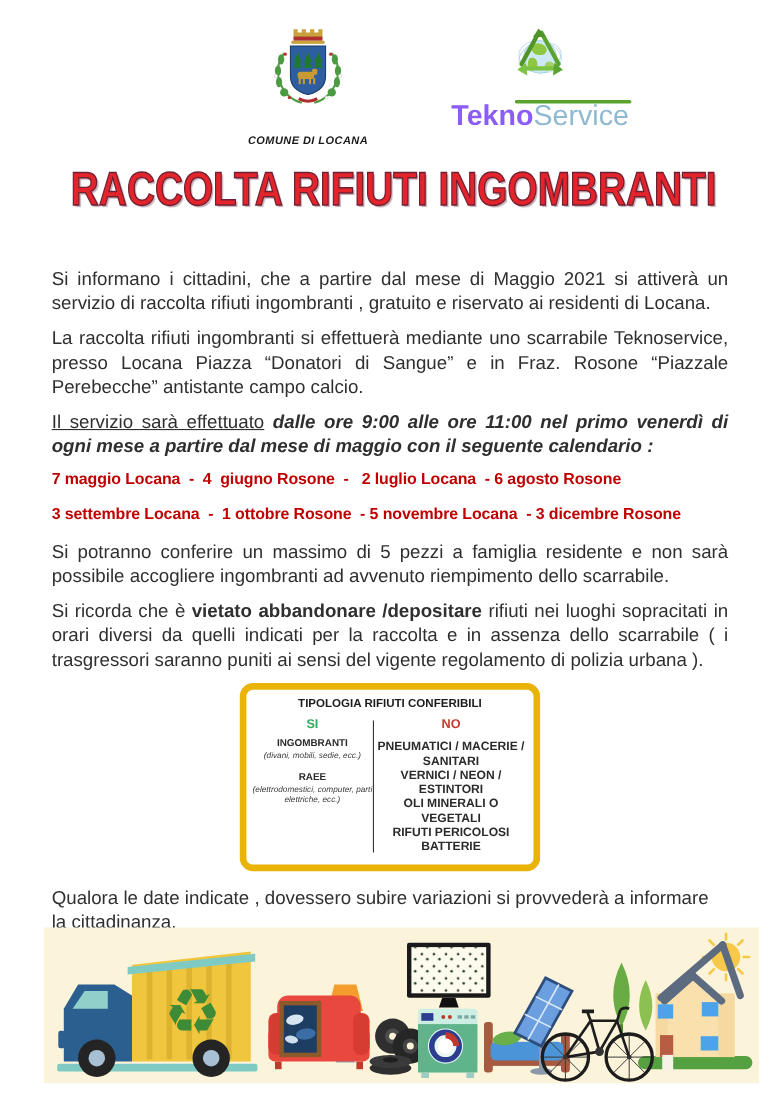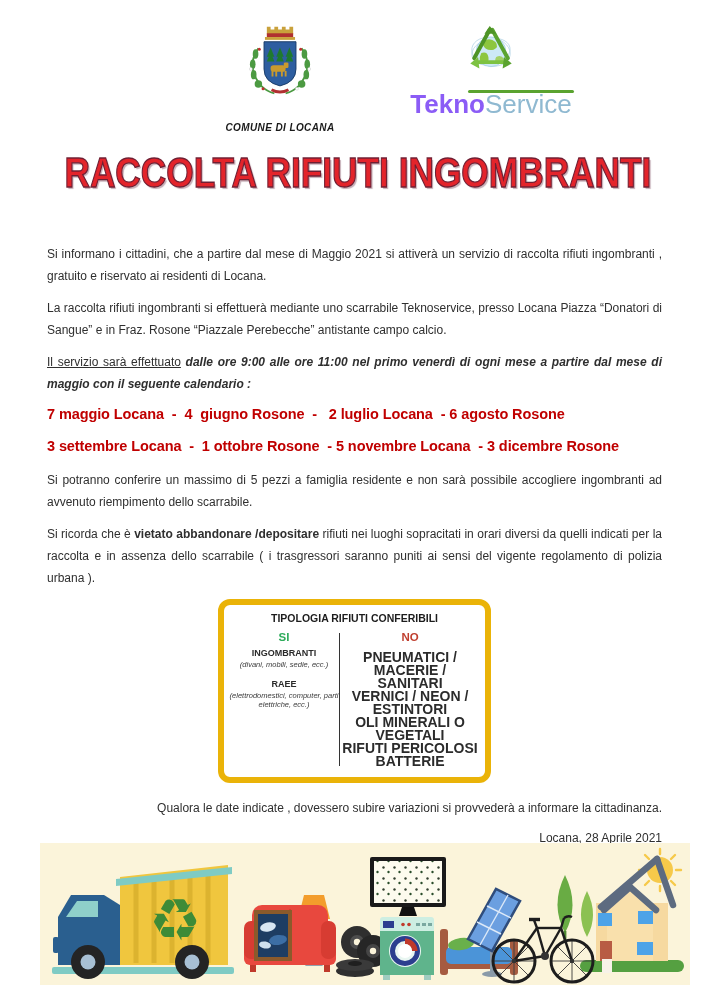--- a/index.html
+++ b/index.html
@@ -19,42 +19,42 @@
   .title-wrap{position:absolute;top:148px;left:0;width:707px;text-align:left;}
   .title-wrap h1{
     margin:0;display:inline-block;white-space:nowrap;
     font-size:43px;font-weight:bold;letter-spacing:0px;
     color:#e3242b;-webkit-text-stroke:1.3px #6e1f33;
     text-shadow:2px 2px 1px rgba(90,25,50,.35);
     transform:scaleX(.82);transform-origin:center;
   }
   
   .doc{position:absolute;top:243px;left:47px;width:615px;}
-  .doc p{font-size:12px;line-height:22px;margin:0 0 10px 0;text-align:justify;}
+  .doc p{font-size:17px;line-height:22px;margin:0 0 10px 0;text-align:justify;}
   .u{text-decoration:underline;}
   .bi{font-weight:bold;font-style:italic;}
   .b{font-weight:bold;}
   .schedule{font-size:14.5px;line-height:19px;font-weight:bold;color:#c00000;
             white-space:pre;margin:4px 0 13px 0;letter-spacing:-.1px;}
   
   .waste-box{width:251px;margin:3px auto 14px auto;border:6px solid #eab308;border-radius:12px;
              padding:7px 5px 9px 5px;background:#fff;}
   .waste-title{text-align:center;font-size:10.5px;font-weight:bold;color:#1c1c1c;margin-bottom:7px;}
   .waste-cols{display:flex;align-items:stretch;}
   .col-yes{width:44%;text-align:center;}
   .col-no{width:56%;text-align:center;}
   .col-div{width:1px;background:#333;margin:2px 0;}
   .yes-label{color:#2eac5b;font-size:11.5px;font-weight:bold;margin-bottom:5px;}
   .no-label{color:#c04030;font-size:11.5px;font-weight:bold;margin-bottom:8px;}
   .wb-name{font-size:9px;font-weight:bold;color:#2b2b2b;line-height:11px;}
   .wb-detail{font-size:7.5px;font-style:italic;color:#3a3a3a;line-height:9.5px;margin-top:1px;}
   .wb-gap{height:9px;}
-  .no-item{font-size:14px;font-weight:bold;color:#2b2b2b;line-height:13px;}
-  
-  .doc p.ft{margin-bottom:6px;text-align:right;white-space:pre-wrap;}
+  .no-item{font-size:11px;font-weight:bold;color:#2b2b2b;line-height:13px;}
+  
+  .doc p.ft{margin-bottom:6px;text-align:left;white-space:pre-wrap;}
   
   .band{position:absolute;left:40px;top:843px;width:650px;height:142px;}
 </style>
 </head>
 <body>
 
 <div class="crest-block">
   <svg width="110" height="94" viewBox="0 0 110 100">
 
     <path d="M41,13 v-8 h4 v3 h4 v-3 h4 v3 h4 v-3 h4 v3 h4 v-3 h4 v8 z" fill="#c9a13b"></path>

